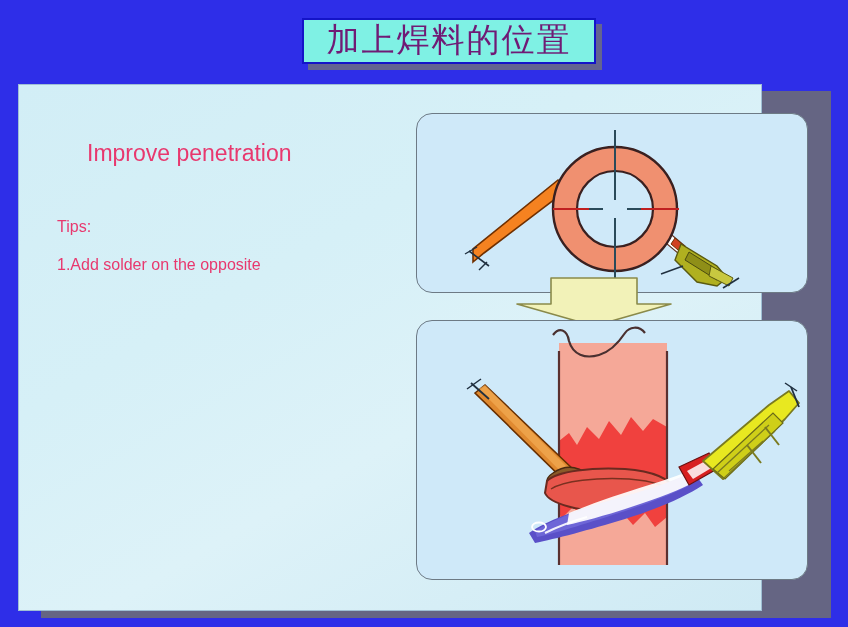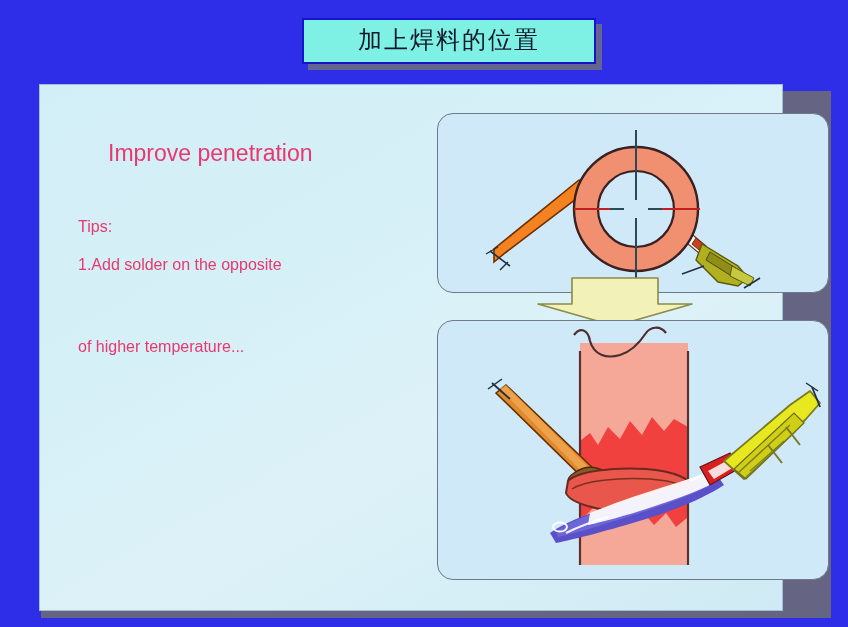--- a/index.html
+++ b/index.html
@@ -34,41 +34,41 @@
     height: 46px;
     background: #7ff1e4;
     border: 2px solid #1414c8;
     box-sizing: border-box;
     display: flex;
     align-items: center;
     justify-content: center;
   }
   #title-text {
     font-family: "DejaVu Serif", "Liberation Serif", serif;
-    font-size: 24px;
+    font-size: 33px;
     line-height: 1;
     letter-spacing: 2px;
-    color: #0f172a;
+    color: #701a75;
     white-space: nowrap;
     padding-bottom: 3px;
   }
 
   
   #panel-shadow {
     position: absolute;
     left: 41px;
     top: 91px;
     width: 790px;
     height: 527px;
     background: #6b6b78;
     opacity: 0.9;
   }
   #panel {
     position: absolute;
-    left: 39px;
+    left: 18px;
     top: 84px;
     width: 744px;
     height: 527px;
     background: linear-gradient(150deg, #d2eef6 0%, #d6f0f7 35%, #ddf2f8 60%, #cfeaf4 100%);
     border: 1px solid #9fbfd4;
     box-sizing: border-box;
     text-decoration: underline;
   }
 
   
@@ -141,21 +141,20 @@
   <div id="panel">
 
     <div id="text-column">
       <div id="heading-line">Improve penetration</div>
       <div class="tip-line">Tips:</div>
       <div class="tip-spacer"></div>
       <div class="tip-line">1.Add solder on the opposite</div>
       <div class="tip-spacer"></div>
       <div class="tip-spacer"></div>
       <div class="tip-spacer"></div>
-      <div class="tip-line">of higher temperature...</div>
     </div>
 
     <div class="diagram-box" id="diagram-top">
       <svg width="392" height="180" viewBox="0 0 392 180">
 
         <g>
           <line x1="165" y1="95" x2="136" y2="95" stroke="#2a4a5a" stroke-width="2"></line>
           <line x1="232" y1="95" x2="262" y2="95" stroke="#2a4a5a" stroke-width="2"></line>
           <line x1="198" y1="16" x2="198" y2="58" stroke="#2a4a5a" stroke-width="2"></line>
           <line x1="198" y1="133" x2="198" y2="172" stroke="#2a4a5a" stroke-width="2"></line>

